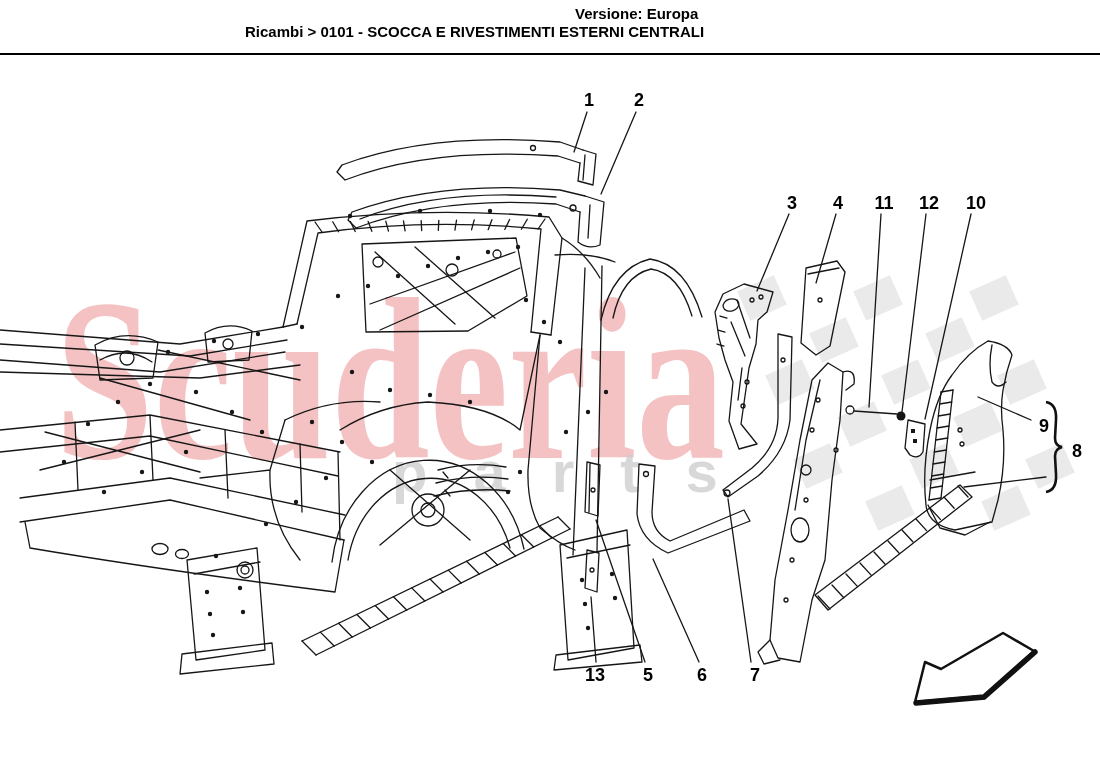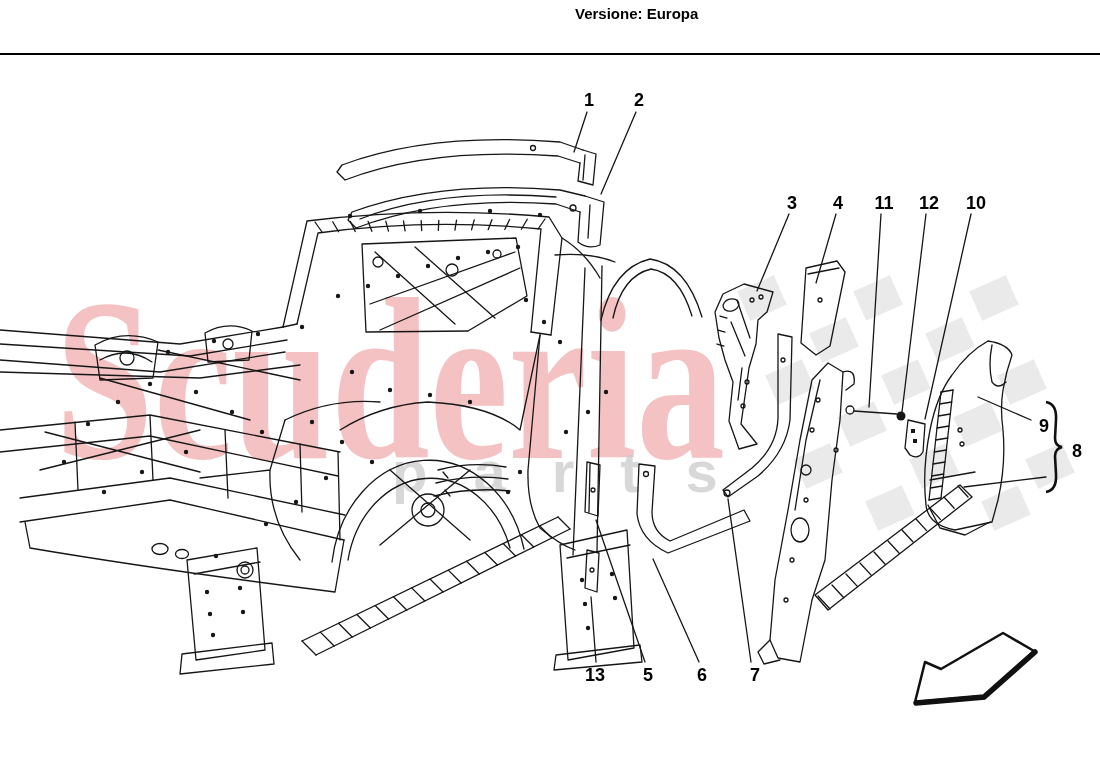--- a/index.html
+++ b/index.html
@@ -17,20 +17,21 @@
   .callout{font-family:"Liberation Sans",sans-serif;font-size:18px;font-weight:bold;fill:#000;
            text-anchor:middle;}
   .wmBrand{font-family:"Liberation Serif",serif;font-weight:bold;}
   .wmSuffix{font-family:"Liberation Sans",sans-serif;font-weight:bold;letter-spacing:46px;}
 </style>
 </head>
 <body>
 
 <div id="canvas">
   <div id="version" class="hdr">Versione: Europa</div>
+  <div id="breadcrumb" class="hdr">Ricambi &gt; 0101 - SCOCCA E RIVESTIMENTI ESTERNI CENTRALI</div>
   <div id="rule"></div>
 
   <svg width="1100" height="777" viewBox="0 0 1100 777">
 
     <text class="wmBrand" x="55" y="458" font-size="230" textLength="670" lengthAdjust="spacingAndGlyphs" opacity="0.85" fill="#f3b8b8">Scuderia</text>
     <g id="checker">
         <rect x="742" y="282" width="40" height="32" transform="rotate(-24 762 298)" fill="#d9d9d9" opacity="0.55"></rect>
         <rect x="858" y="282" width="40" height="32" transform="rotate(-24 878 298)" fill="#d9d9d9" opacity="0.55"></rect>
         <rect x="974" y="282" width="40" height="32" transform="rotate(-24 994 298)" fill="#d9d9d9" opacity="0.55"></rect>
         <rect x="814" y="324" width="40" height="32" transform="rotate(-24 834 340)" fill="#d9d9d9" opacity="0.55"></rect>

